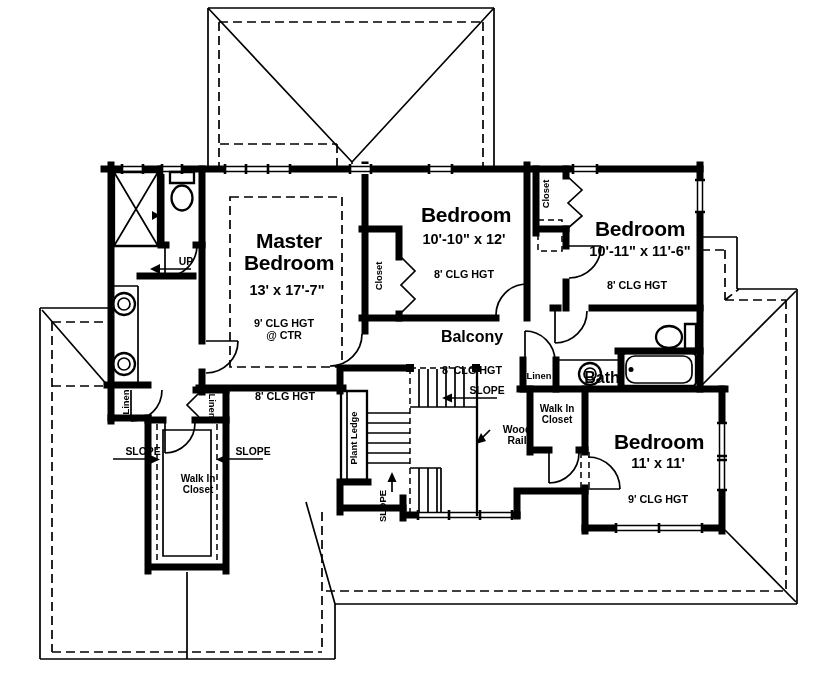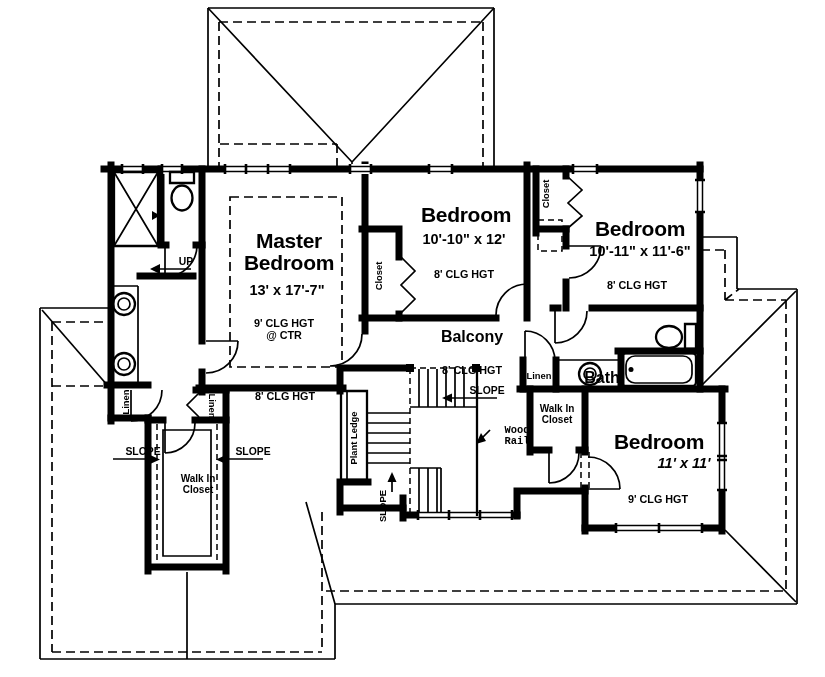--- a/index.html
+++ b/index.html
@@ -227,30 +227,30 @@
 <div class="lbl t-room" style="left:640px;top:229px;">Bedroom</div>
 <div class="lbl t-dims" style="left:640px;top:252px;">10'-11" x 11'-6"</div>
 <div class="lbl t-clg" style="left:637px;top:267px;">8' CLG HGT</div>
 <div class="lbl t-xs v" style="left:546px;top:194px;">Closet</div>
 
 <div class="lbl t-mid" style="left:472px;top:337px;">Balcony</div>
 <div class="lbl t-clg" style="left:472px;top:352px;">8' CLG HGT</div>
 <div class="lbl t-mid" style="left:602px;top:334px;margin-top:44px;">Bath</div>
 
 <div class="lbl t-sm" style="left:477px;top:391px;">SLOPE</div>
-<div class="lbl t-sm wrap" style="left:507px;top:436px;width:44px;font-family:Liberation Mono, monospace;">Wood Rail</div>
+<div class="lbl t-sm wrap" style="left:507px;top:436px;width:44px;">Wood Rail</div>
 <div class="lbl t-xs v" style="left:354px;top:438px;">Plant Ledge</div>
 <div class="lbl t-xs v" style="left:383px;top:506px;">SLOPE</div>
 
 <div class="lbl t-xs v" style="left:126px;top:402px;">Linen</div>
 <div class="lbl t-xs vc" style="left:212px;top:406px;">Linen</div>
 <div class="lbl t-sm" style="left:133px;top:452px;">SLOPE</div>
 <div class="lbl t-sm" style="left:243px;top:452px;">SLOPE</div>
 <div class="lbl t-sm wrap" style="left:188px;top:484px;width:54px;font-size:10px;">Walk In Closet</div>
 
 <div class="lbl t-xs" style="left:539px;top:376px;">Linen</div>
 <div class="lbl wrap" style="left:557px;top:414px;width:54px;font-size:10px;font-weight:bold;">Walk In Closet</div>
 
 <div class="lbl t-room" style="left:659px;top:442px;">Bedroom</div>
-<div class="lbl t-dims" style="left:684px;top:464px;font-style:italic;">11' x 11'</div>
+<div class="lbl t-dims" style="left:658px;top:464px;">11' x 11'</div>
 <div class="lbl t-clg" style="left:658px;top:481px;">9' CLG HGT</div>
 
 </div>
 
 </body></html>

